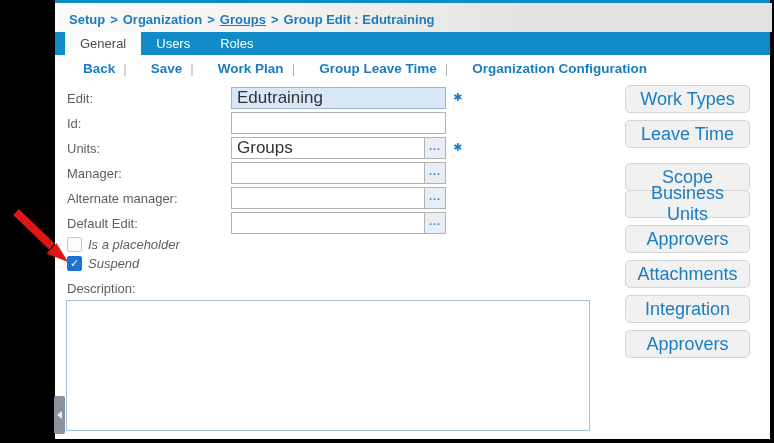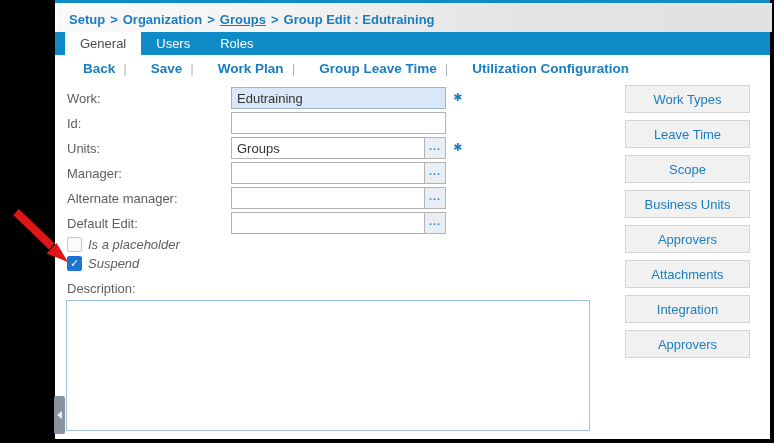--- a/index.html
+++ b/index.html
@@ -18,35 +18,35 @@
   .tab{font-size:13px;line-height:23px;padding:0 15px;color:#fff;cursor:pointer;}
   .tab.active{background:#fff;color:#4a4a4a;}
   .links{position:absolute;left:12px;top:61px;font-size:13.5px;font-weight:600;color:#1a7dc0;white-space:nowrap;}
   .links .alink{cursor:pointer;margin-left:16px;}
   .links .sep{color:#b4b4b4;margin:0 8px;font-weight:400;}
   .frow{position:absolute;left:0;width:100%;height:22px;}
   .flabel{position:absolute;left:12px;top:4px;font-size:13px;color:#5e5e5e;}
   .finput{position:absolute;left:176px;top:0;width:215px;height:22px;border:1px solid #b3b3b3;
           background:#fff;box-sizing:border-box;display:flex;align-items:center;}
   .finput.filled{background:#d9e8f8;border-color:#9bb6ce;}
-  .fvalue{padding-left:5px;font-size:13px;color:#333;}
+  .fvalue{padding-left:5px;font-size:17px;color:#333;}
   .picker{margin-left:auto;width:21px;height:20px;border:none;border-left:1px solid #b3b3b3;
           background:#e9eef5;color:#2e86c8;font-size:11px;font-weight:700;letter-spacing:1px;
           display:flex;align-items:center;justify-content:center;cursor:pointer;padding:0 0 4px 0;box-sizing:border-box;}
   .req{position:absolute;left:398px;top:4px;color:#1a7dc0;font-size:11px;font-family:"DejaVu Sans",sans-serif;}
   .cbrow{position:absolute;left:12px;display:flex;align-items:center;font-size:13px;color:#5e5e5e;cursor:pointer;font-style:italic;}
   .cb{width:13px;height:13px;border:1px solid #c6c6c6;background:#fbfbfb;border-radius:2px;
       margin-right:6px;display:flex;align-items:center;justify-content:center;box-sizing:content-box;}
   .cb.checked{background:#1b74d2;border-color:#1b74d2;}
   .checkmark{color:#fff;font-size:11px;font-weight:700;line-height:1;}
   .desc-label{position:absolute;left:12px;top:281px;font-size:13px;color:#5e5e5e;}
   .desc-area{position:absolute;left:11px;top:300px;width:524px;height:131px;border:1px solid #a0c3da;
              resize:none;outline:none;box-sizing:border-box;font-family:"Liberation Sans",sans-serif;font-size:13px;}
   .sbtn{position:absolute;left:570px;width:125px;height:28px;background:#f1f1f1;border:1px solid #d4d4d4;
-        border-radius:0;color:#1a7dc0;font-size:13px;cursor:pointer;
+        border-radius:5px;color:#1a7dc0;font-size:18px;cursor:pointer;
         display:flex;align-items:center;justify-content:center;font-family:"Liberation Sans",sans-serif;}
   .handle{position:absolute;left:54px;top:396px;width:11px;height:38px;background:#8a939d;border-radius:2px;
           display:flex;align-items:center;justify-content:center;cursor:pointer;}
   .handle-tri{width:0;height:0;border-top:4px solid transparent;border-bottom:4px solid transparent;
               border-right:5px solid #e8f0f7;}
   .arrow-svg{position:absolute;left:6px;top:202px;pointer-events:none;}
 </style>
 </head>
 <body>
 
@@ -60,25 +60,25 @@
       </div>
     </div>
 
     <div class="tabbar">
       <div class="tab active">General</div>
       <div class="tab">Users</div>
       <div class="tab">Roles</div>
     </div>
 
     <div class="links">
-      <span class="alink">Back</span><span class="sep">|</span><span class="alink">Save</span><span class="sep">|</span><span class="alink">Work Plan</span><span class="sep">|</span><span class="alink">Group Leave Time</span><span class="sep">|</span><span class="alink">Utilization Configuration</span>
+      <span class="alink">Back</span><span class="sep">|</span><span class="alink">Save</span><span class="sep">|</span><span class="alink">Work Plan</span><span class="sep">|</span><span class="alink">Group Leave Time</span><span class="sep">|</span><span class="alink">Organization Configuration</span>
     </div>
 
     <div class="frow" style="top:87px">
-      <label class="flabel">Work:</label>
+      <label class="flabel">Edit:</label>
       <div class="finput filled">
         <span class="fvalue">Edutraining</span>
       </div>
       <span class="req">✱</span>
     </div>
 
     <div class="frow" style="top:112px">
       <label class="flabel">Id:</label>
       <div class="finput">
         <span class="fvalue"></span>
@@ -127,21 +127,21 @@
         <span class="checkmark">✓</span>
       </span>
       <span>Suspend</span>
     </div>
 
     <div class="desc-label">Description:</div>
     <textarea class="desc-area" value="" style=""></textarea>
 
     <button class="sbtn" style="top:85px">Work Types</button>
     <button class="sbtn" style="top:120px">Leave Time</button>
-    <button class="sbtn" style="top:155px">Scope</button>
+    <button class="sbtn" style="top:163px">Scope</button>
     <button class="sbtn" style="top:190px">Business Units</button>
     <button class="sbtn" style="top:225px">Approvers</button>
     <button class="sbtn" style="top:260px">Attachments</button>
     <button class="sbtn" style="top:295px">Integration</button>
     <button class="sbtn" style="top:330px">Approvers</button>
   </div>
 
   <div class="handle">
     <span class="handle-tri"></span>
   </div>

